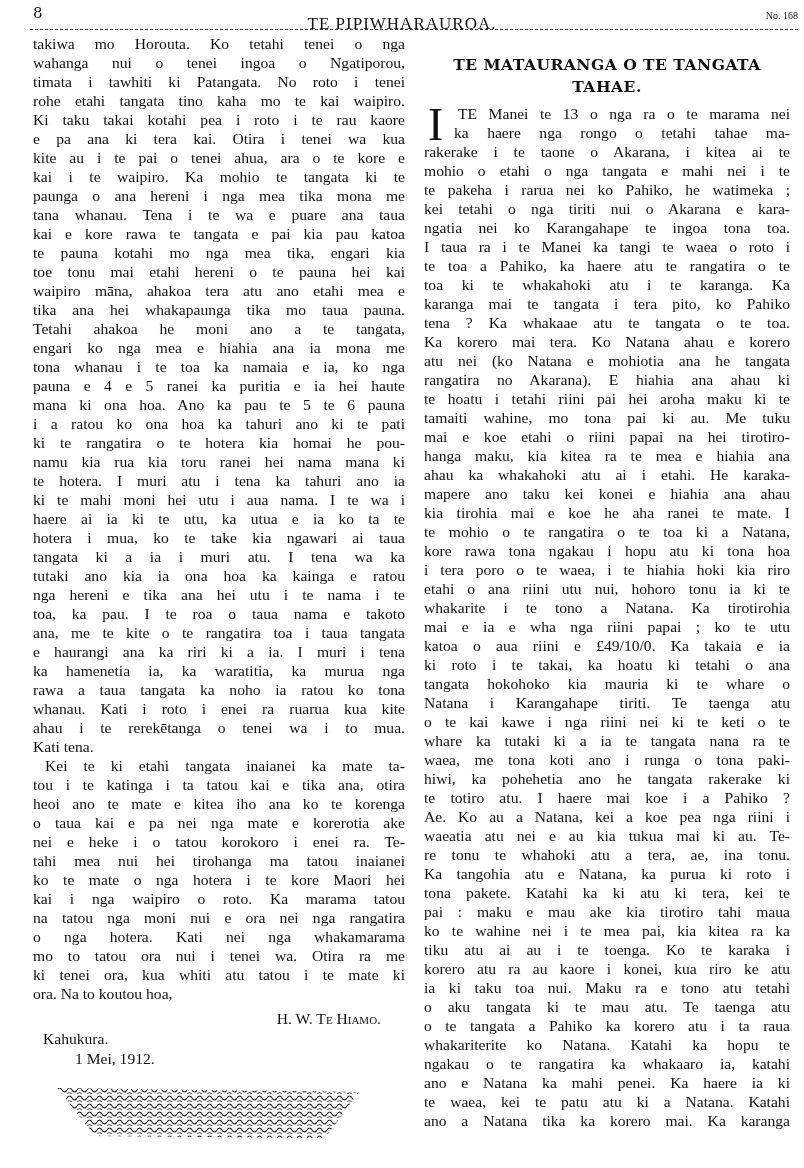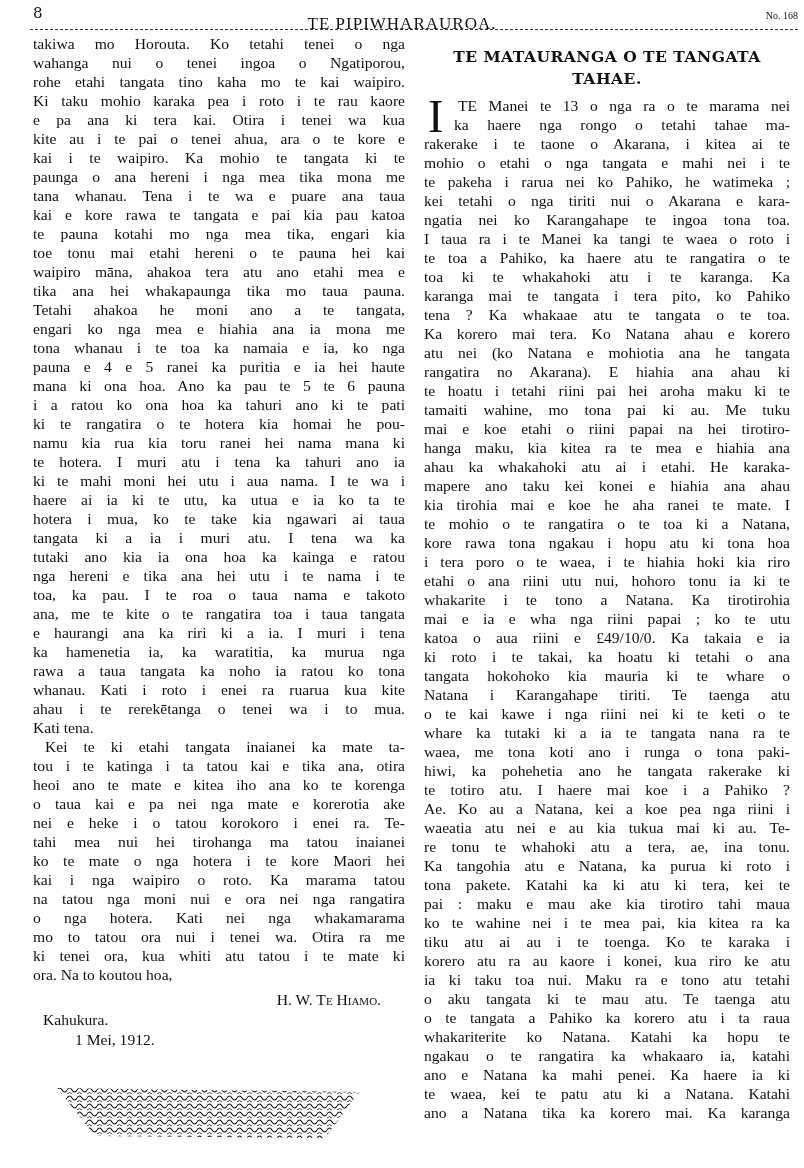--- a/index.html
+++ b/index.html
@@ -12,21 +12,21 @@
   .issue { position: absolute; right: 6px; top: 10px; font-size: 10px; font-family: "Liberation Serif", serif; }
   .rule { position: absolute; left: 30px; top: 29px; width: 768px; border-top: 1px dashed #333; }
   .col { position: absolute; top: 34px; font-family: "Liberation Serif", serif; font-size: 15.6px; }
   .col-left { left: 33px; width: 372px; }
   .col-right { left: 424px; width: 366px; }
   .line { height: 19px; line-height: 19px; white-space: nowrap; text-align: justify;
           text-align-last: justify; overflow: hidden; }
   .line.last { text-align-last: left; }
   .line.indent { padding-left: 12px; }
   .headline { font-family: "DejaVu Serif", serif; font-weight: bold; font-size: 15.5px;
-              text-align: center; letter-spacing: 0.5px; line-height: 22px; margin-top: 12px; }
+              text-align: center; letter-spacing: 0.5px; line-height: 22px; margin-top: 20px; }
   .article-body { margin-top: 6px; position: relative; }
   .dropcap { position: absolute; left: 4px; top: 1px; font-size: 46px; line-height: 40px;
              font-family: "Liberation Serif", serif; }
   .dc-line { padding-left: 30px; }
   .dc-line.first { padding-left: 34px; }
   .signature { margin-top: 6px; text-align: right; padding-right: 24px; height: 20px; line-height: 20px; }
   .signature .sc { font-variant: small-caps; margin-top: 32px; }
   .place { padding-left: 10px; height: 20px; line-height: 20px; }
   .date { padding-left: 42px; height: 20px; line-height: 20px; }
   .ornament { position: absolute; left: 57px; top: 1086px; width: 302px; height: 54px; }
@@ -38,22 +38,23 @@
   <span class="page-num">8</span>
   <div class="pub-title">TE PIPIWHARAUROA.</div>
   <span class="issue">No. 168</span>
 </div>
 <div class="rule"></div>
 
 <div class="col col-left" id="left-col">
   <div id="left-lines">
       <div class="line">takiwa mo Horouta.  Ko tetahi tenei o nga</div>
       <div class="line">wahanga nui o tenei ingoa o Ngatiporou,</div>
+      <div class="line">timata i tawhiti ki Patangata.  No roto i tenei</div>
       <div class="line">rohe etahi tangata tino kaha mo te kai waipiro.</div>
-      <div class="line">Ki taku mohio karaka pea i roto i te rau kaore</div>
+      <div class="line">Ki taku takai kotahi pea i roto i te rau kaore</div>
       <div class="line">e pa ana ki tera kai.  Otira i tenei wa kua</div>
       <div class="line">kite au i te pai o tenei ahua, ara o te kore e</div>
       <div class="line">kai i te waipiro.  Ka mohio te tangata ki te</div>
       <div class="line">paunga o ana hereni i nga mea tika mona me</div>
       <div class="line">tana whanau.  Tena i te wa e puare ana taua</div>
       <div class="line">kai e kore rawa te tangata e pai kia pau katoa</div>
       <div class="line">te pauna kotahi mo nga mea tika, engari kia</div>
       <div class="line">toe tonu mai etahi hereni o te pauna hei kai</div>
       <div class="line">waipiro māna, ahakoa tera atu ano etahi mea e</div>
       <div class="line">tika ana hei whakapaunga tika mo taua pauna.</div>

